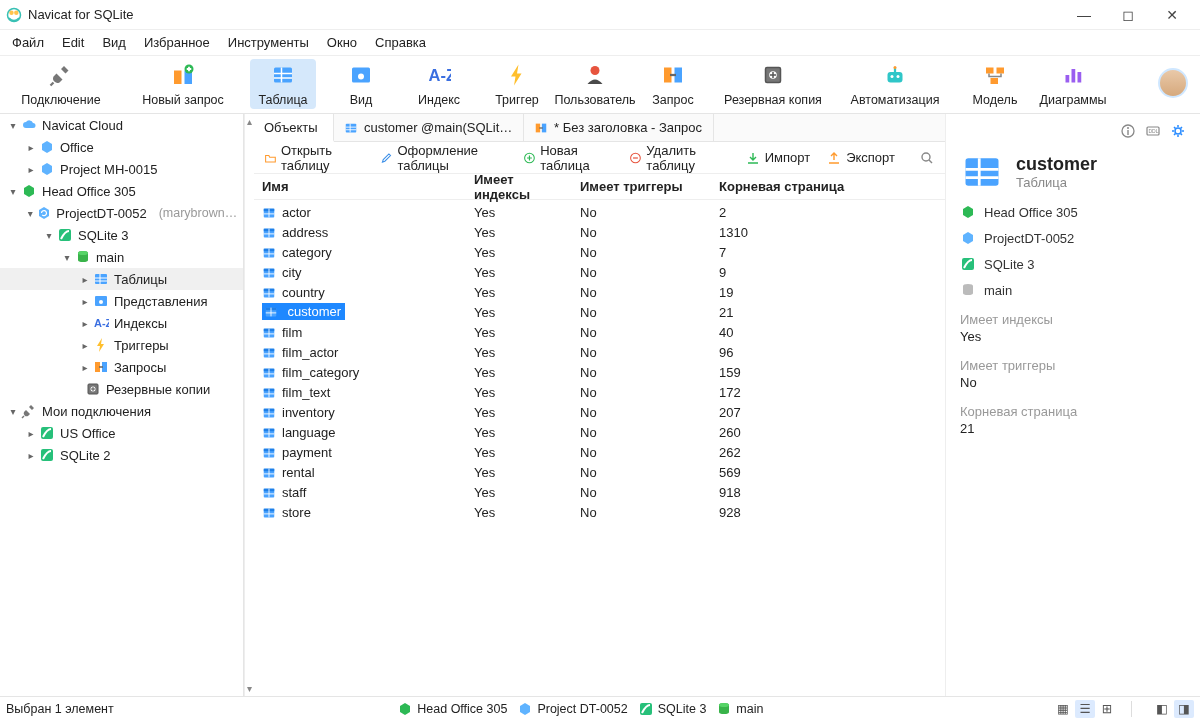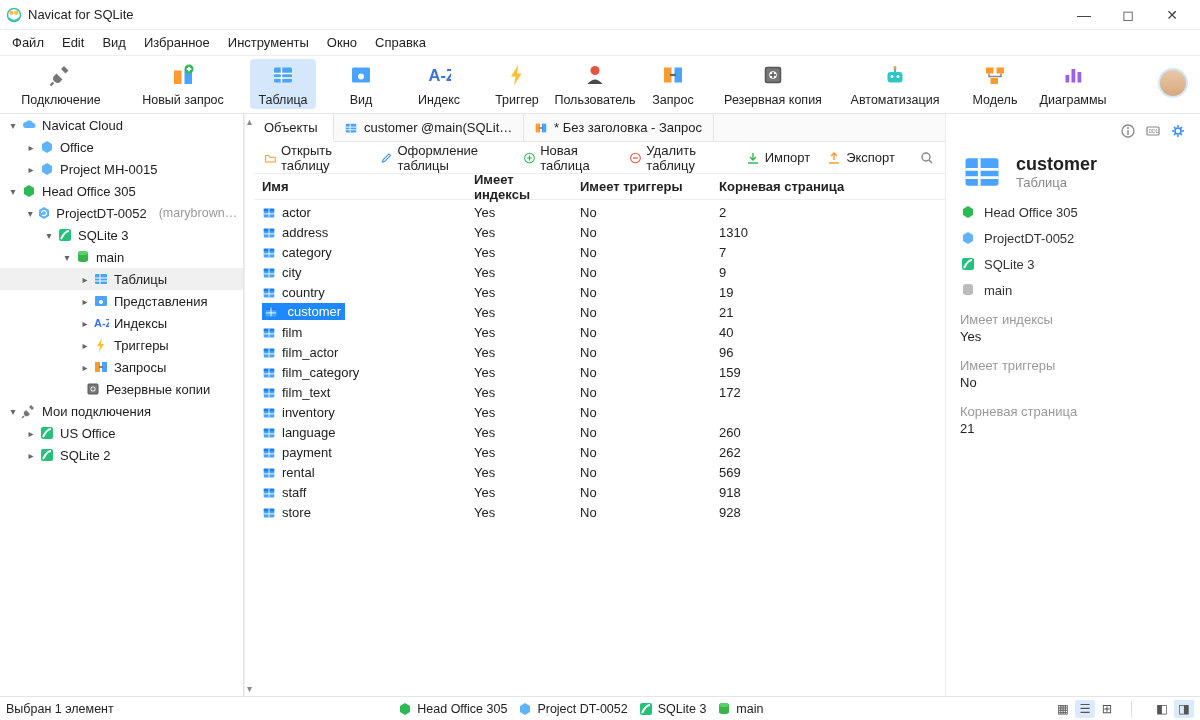--- a/index.html
+++ b/index.html
@@ -692,20 +692,21 @@
   </div>
         <div class="row ">
     <div class="col name">
             <svg width="14" height="14" viewBox="0 0 16 16">
               <use href="#i-table"></use>
             </svg>
             <span>inventory</span>
           </div>
     <div class="col idx">Yes</div>
     <div class="col trig">No</div>
+    <div class="col root">207</div>
   </div>
         <div class="row ">
     <div class="col name">
             <svg width="14" height="14" viewBox="0 0 16 16">
               <use href="#i-table"></use>
             </svg>
             <span>language</span>
           </div>
     <div class="col idx">Yes</div>
     <div class="col trig">No</div>

